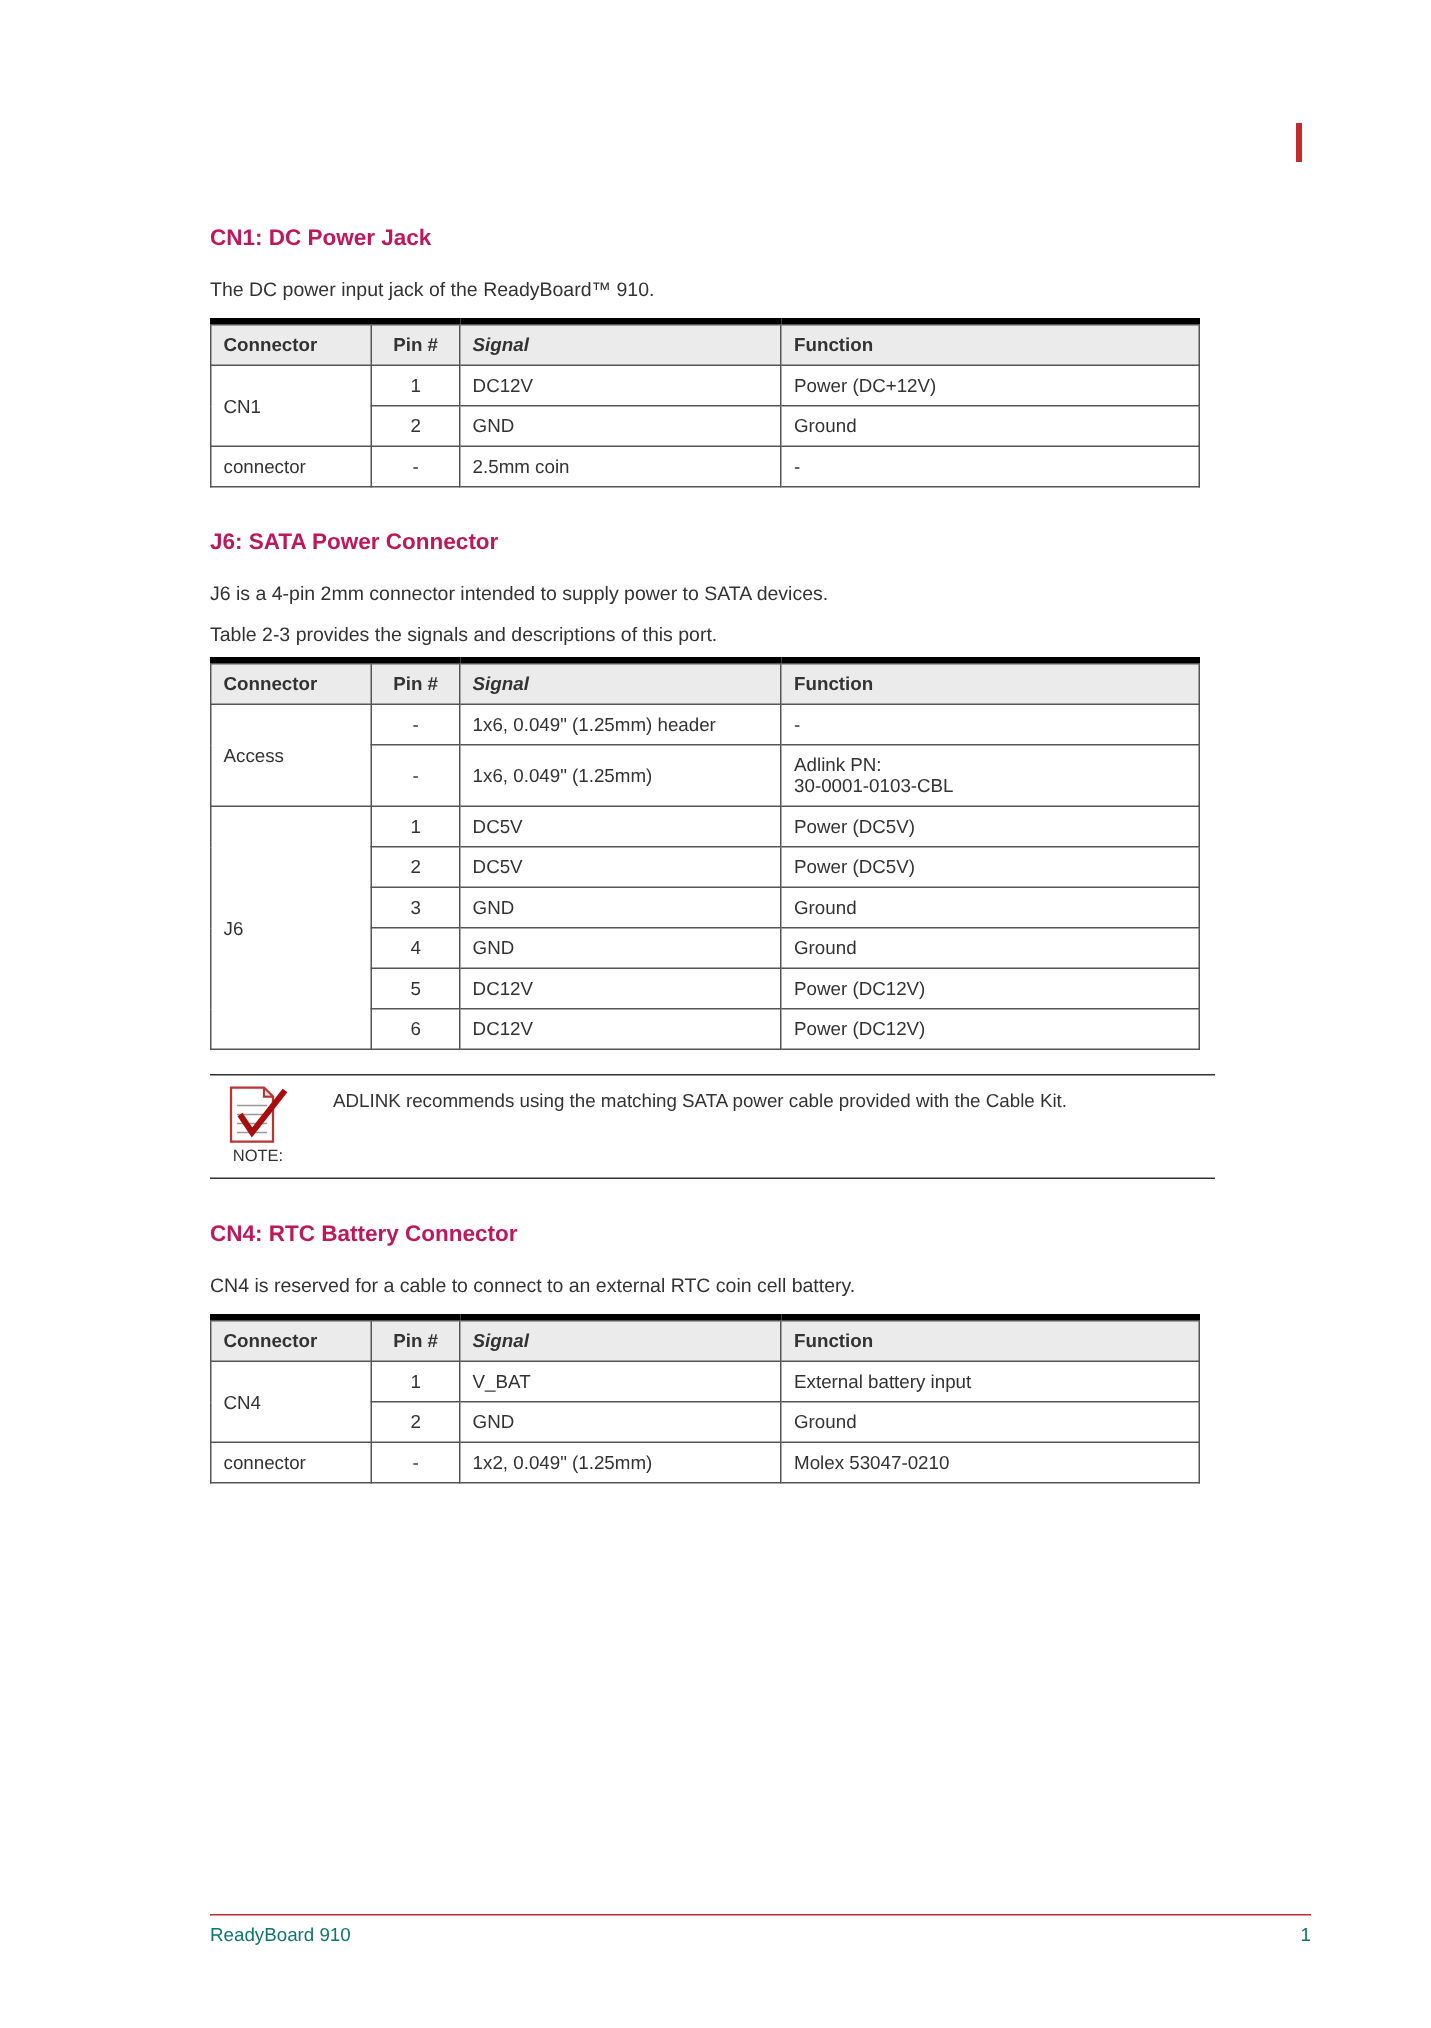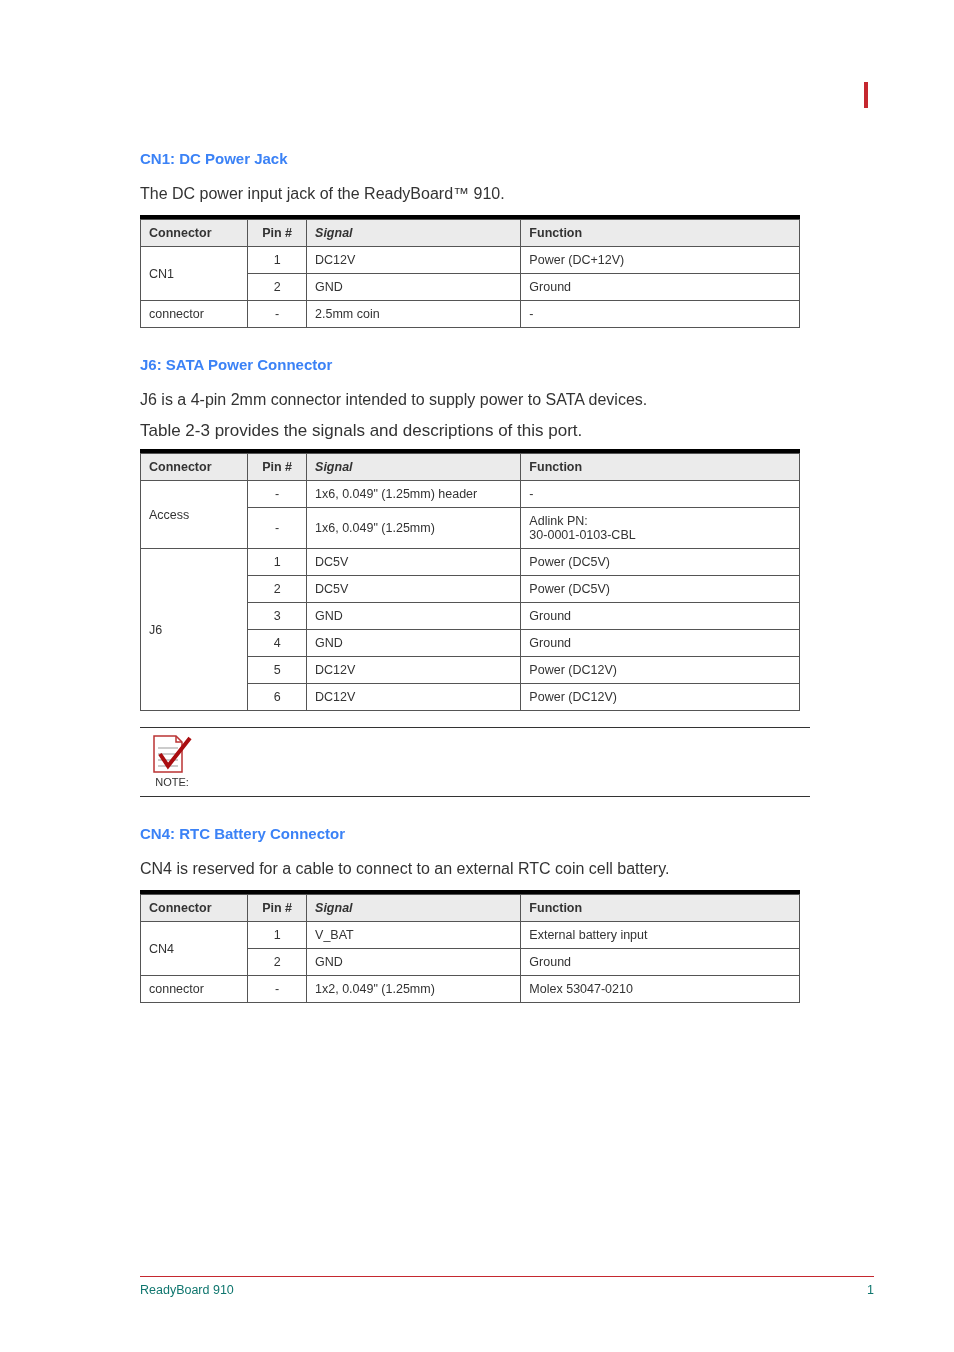--- a/index.html
+++ b/index.html
@@ -18,25 +18,25 @@
     right: 86px;
     width: 4px;
     height: 26px;
     background: #c5282f;
   }
   .section-title {
     font-weight: bold;
     font-size: 15px;
     margin-bottom: 18px;
     margin-top: 28px;
-    color: #3b82f6;
+    color: #be185d;
   }
   .section-title.first { margin-top: 90px; }
-  .section-desc { margin-bottom: 12px; font-size: 16px; }
-  .section-sub { font-size: 17px; margin-bottom: 8px; }
+  .section-desc { margin-bottom: 12px; font-size: 13px; }
+  .section-sub { font-size: 13px; margin-bottom: 8px; }
   table.spec {
     width: 660px;
     border-collapse: collapse;
     margin-bottom: 16px;
   }
   table.spec thead tr.topbar th {
     border-top: 4px solid #000;
     padding: 0;
     height: 0;
     line-height: 0;
@@ -200,20 +200,21 @@
       <polygon points="4,2 26,2 32,8 32,38 4,38" fill="#fff" stroke="#b33" stroke-width="1.5"></polygon>
       <polyline points="26,2 26,8 32,8" fill="none" stroke="#b33" stroke-width="1.5"></polyline>
       <line x1="8" y1="14" x2="28" y2="14" stroke="#999" stroke-width="1"></line>
       <line x1="8" y1="20" x2="28" y2="20" stroke="#999" stroke-width="1"></line>
       <line x1="8" y1="26" x2="28" y2="26" stroke="#999" stroke-width="1"></line>
       <line x1="8" y1="32" x2="28" y2="32" stroke="#999" stroke-width="1"></line>
       <polyline points="10,20 18,32 40,4" fill="none" stroke="#aa0d10" stroke-width="4"></polyline>
     </svg>
     <div class="note-label-small">NOTE:</div>
   </div>
+  <div class="note-text">ADLINK recommends using the matching SATA power cable provided with the Cable Kit.</div>
 </div>
 
 <div class="section-title">CN4: RTC Battery Connector</div>
 <div class="section-desc">CN4 is reserved for a cable to connect to an external RTC coin cell battery.</div>
 <table class="spec">
   <thead>
     <tr class="topbar">
         <th class="col-conn"></th>
         <th class="col-pin"></th>
         <th class="col-sig"></th>

